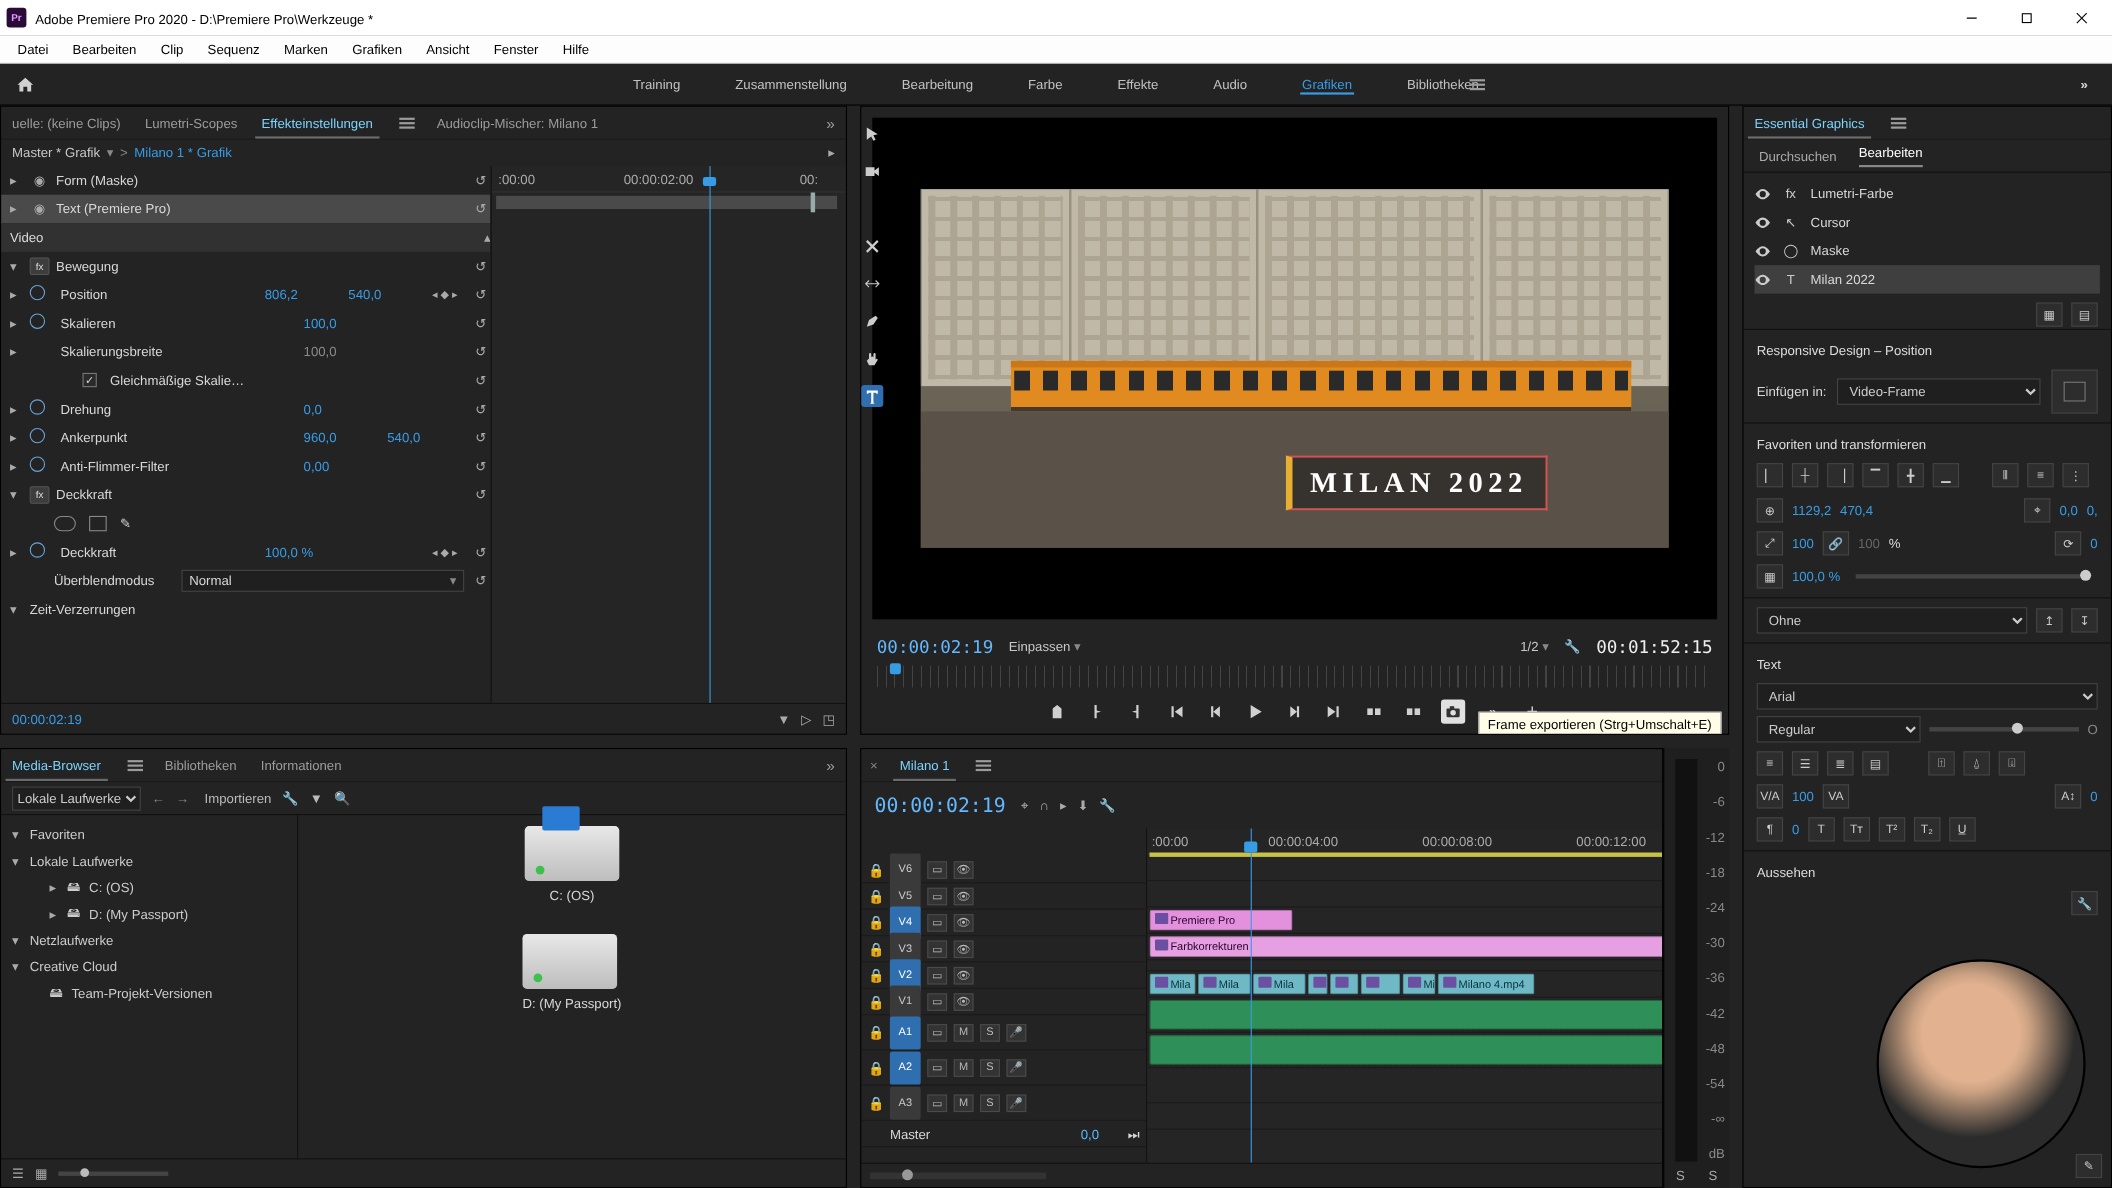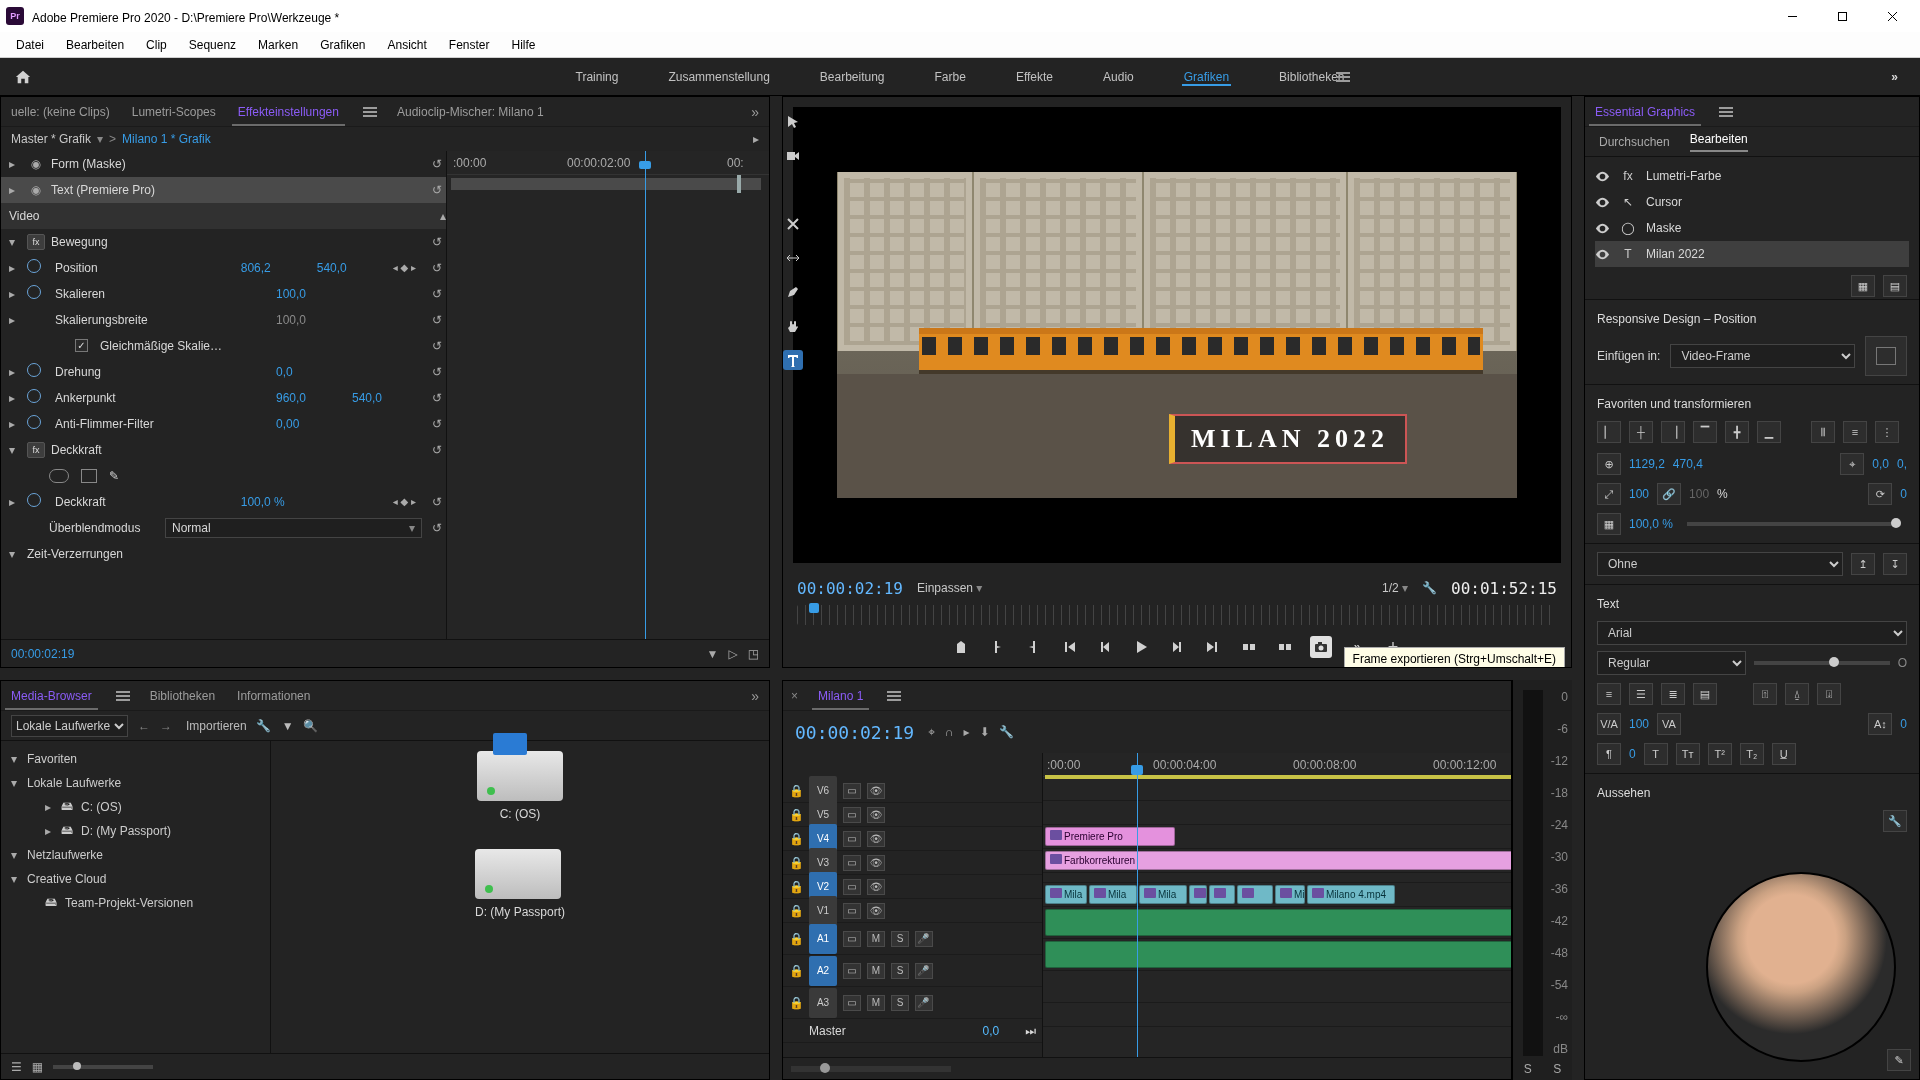--- a/index.html
+++ b/index.html
@@ -45,21 +45,21 @@
   .wsbar .ws.active::after{content:"";position:absolute;bottom:8px;left:0;right:0;height:2px;background:var(--link)}
   .wsbar .overflow{position:absolute;right:22px;font-weight:bold}
 
   .app{display:grid;grid-template-columns:770px 12px 790px 12px auto;grid-template-rows:572px 12px auto;height:984px;}
   .gutter{background:#232323}
 
   
   .panel{background:#232323;border:1px solid #000;display:flex;flex-direction:column;overflow:hidden}
   .paneltabs{height:30px;display:flex;align-items:center;padding:0 8px;gap:18px;position:relative;border-bottom:1px solid #1a1a1a;color:#9c9c9c}
   .paneltabs .tab{padding:6px 2px}
-  .paneltabs .tab.active{color:#8b5cf6;position:relative}
+  .paneltabs .tab.active{color:#7dd3fc;position:relative}
   .paneltabs .tab.active::after{content:"";position:absolute;left:-4px;right:-4px;bottom:-1px;height:2px;background:#6b6b6b}
   .tabburger{width:14px;display:flex;flex-direction:column;gap:2px;margin-left:4px}
   .tabburger span{height:2px;background:#9c9c9c}
   .paneltabs .chev{position:absolute;right:10px;font-size:14px}
 
   
   .ec-header{height:24px;display:flex;align-items:center;justify-content:space-between;padding:0 10px;color:#c8c8c8}
   .ec-header .master{display:flex;align-items:center;gap:6px}
   .ec-header .master .clipname{color:var(--link)}
   .ec-body{flex:1;display:flex;position:relative;overflow:hidden}

